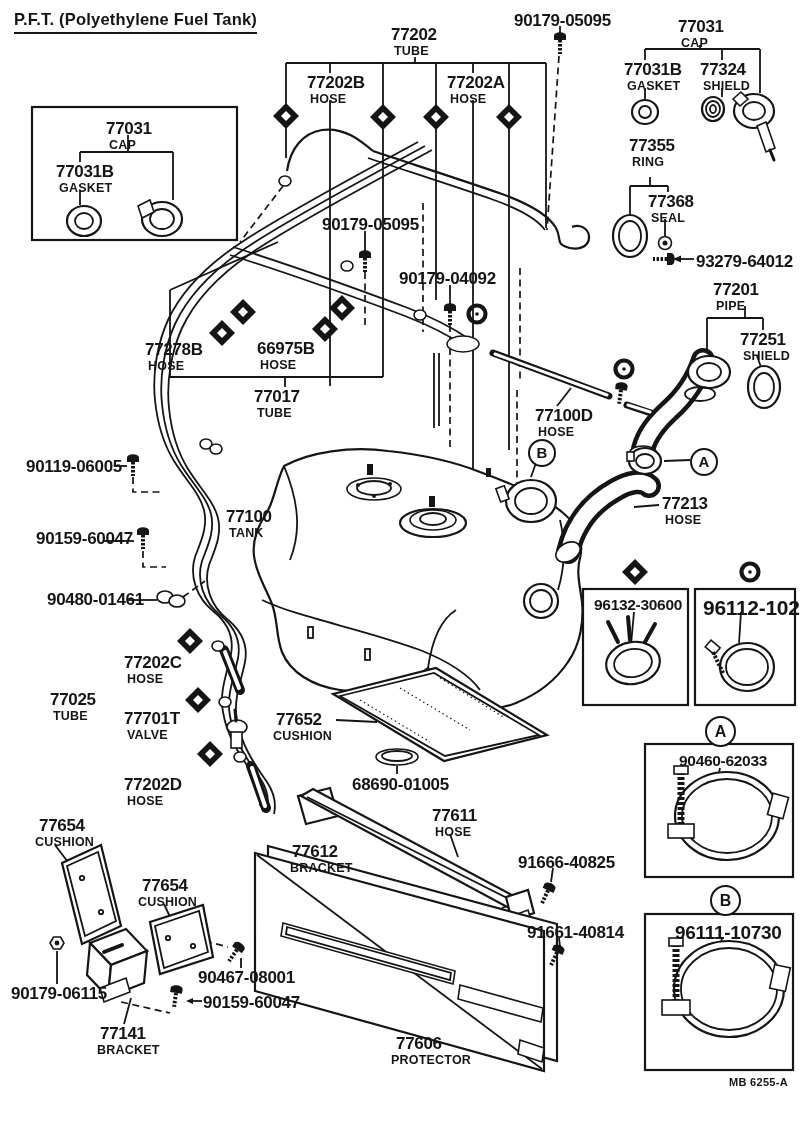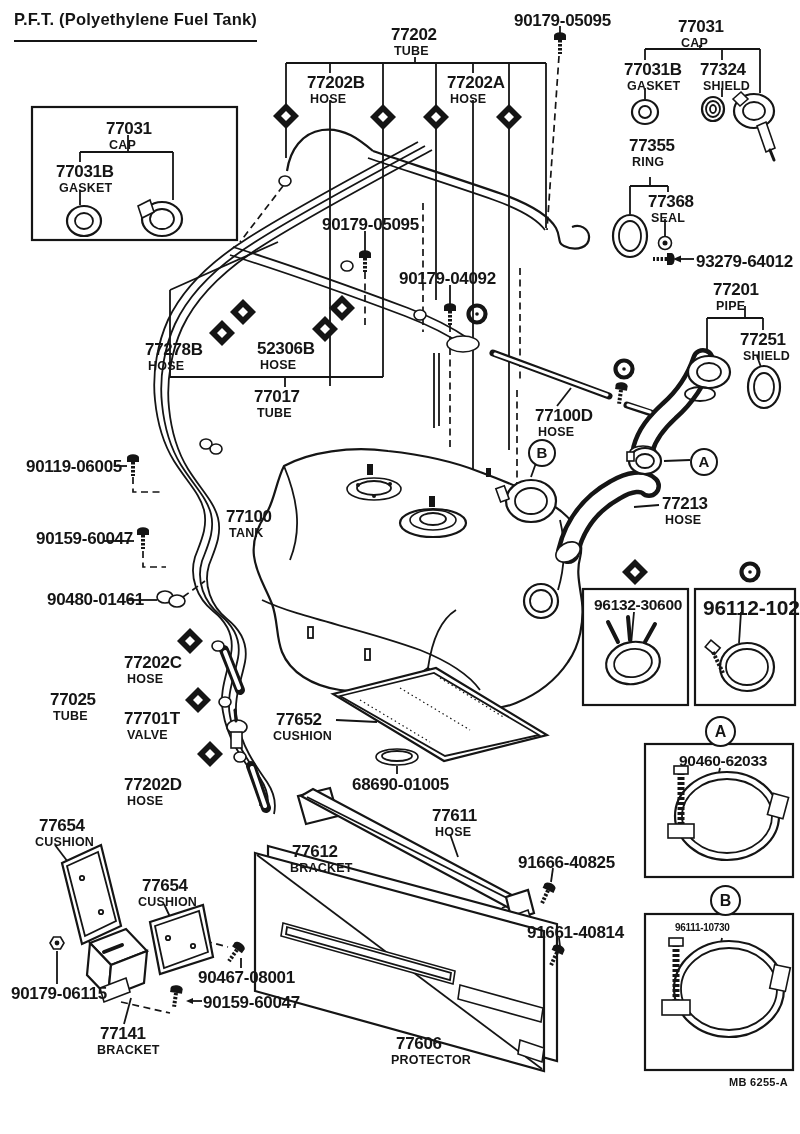--- a/index.html
+++ b/index.html
@@ -1,20 +1,20 @@
 <!DOCTYPE html>
 <html><head>
 <meta charset="utf-8">
 <style>
   html,body{margin:0;padding:0;background:#fff;}
   .page{position:relative;width:800px;height:1134px;background:#fff;overflow:hidden;
         font-family:"Liberation Sans",sans-serif;color:#151515;}
   .art{position:absolute;left:0;top:0;}
   .title{position:absolute;left:14px;top:10px;font-size:16.5px;font-weight:700;
-         letter-spacing:.2px;padding-bottom:11px;border-bottom:2.6px solid #151515;}
+         letter-spacing:.2px;padding-bottom:3px;border-bottom:2.6px solid #151515;}
   .lbl{position:absolute;white-space:nowrap;}
   .pn{font-size:17px;font-weight:700;letter-spacing:-.3px;line-height:1;}
   .ps{font-size:12.5px;font-weight:700;letter-spacing:.2px;line-height:1;margin:2px 0 0 3px;}
   .mark{position:absolute;width:24px;height:24px;border:2.3px solid #151515;border-radius:50%;
         text-align:center;line-height:24px;font-size:15px;font-weight:700;background:#fff;}
   .markL{width:27px;height:27px;line-height:27px;font-size:16px;}
   .fig{position:absolute;font-size:11px;font-weight:700;letter-spacing:.3px;}
   
   .ln{stroke:#151515;stroke-width:1.8;fill:none;}
   .ln2{stroke:#151515;stroke-width:2.2;fill:none;}
@@ -458,21 +458,21 @@
 </div>
 <div class="lbl" style="left:740px;top:331px">
   <div class="pn">77251</div>
   <div class="ps">SHIELD</div>
 </div>
 <div class="lbl" style="left:145px;top:341px">
   <div class="pn">77278B</div>
   <div class="ps">HOSE</div>
 </div>
 <div class="lbl" style="left:257px;top:340px">
-  <div class="pn">52306B</div>
+  <div class="pn">66975B</div>
   <div class="ps">HOSE</div>
 </div>
 <div class="lbl" style="left:254px;top:388px">
   <div class="pn">77017</div>
   <div class="ps">TUBE</div>
 </div>
 <div class="lbl" style="left:535px;top:407px">
   <div class="pn">77100D</div>
   <div class="ps">HOSE</div>
 </div>
@@ -541,21 +541,21 @@
   <div class="pn">77654</div>
   <div class="ps" style="margin-left:-4px">CUSHION</div>
 </div>
 <div class="lbl" style="left:527px;top:924px">
   <div class="pn">91661-40814</div>
 </div>
 <div class="lbl" style="left:679px;top:753px">
   <div class="pn" style="font-size:15.5px">90460-62033</div>
 </div>
 <div class="lbl" style="left:675px;top:923px">
-  <div class="pn" style="font-size:10px">96111-10730</div>
+  <div class="pn" style="font-size:19px">96111-10730</div>
 </div>
 <div class="lbl" style="left:11px;top:985px">
   <div class="pn">90179-06115</div>
 </div>
 <div class="lbl" style="left:198px;top:969px">
   <div class="pn">90467-08001</div>
 </div>
 <div class="lbl" style="left:203px;top:994px">
   <div class="pn">90159-60047</div>
 </div>

